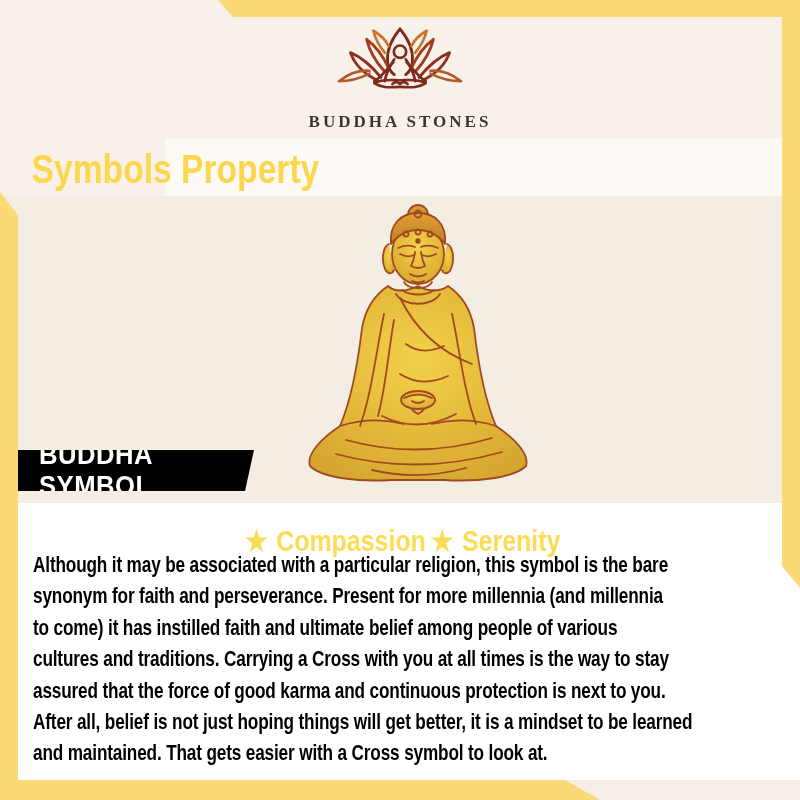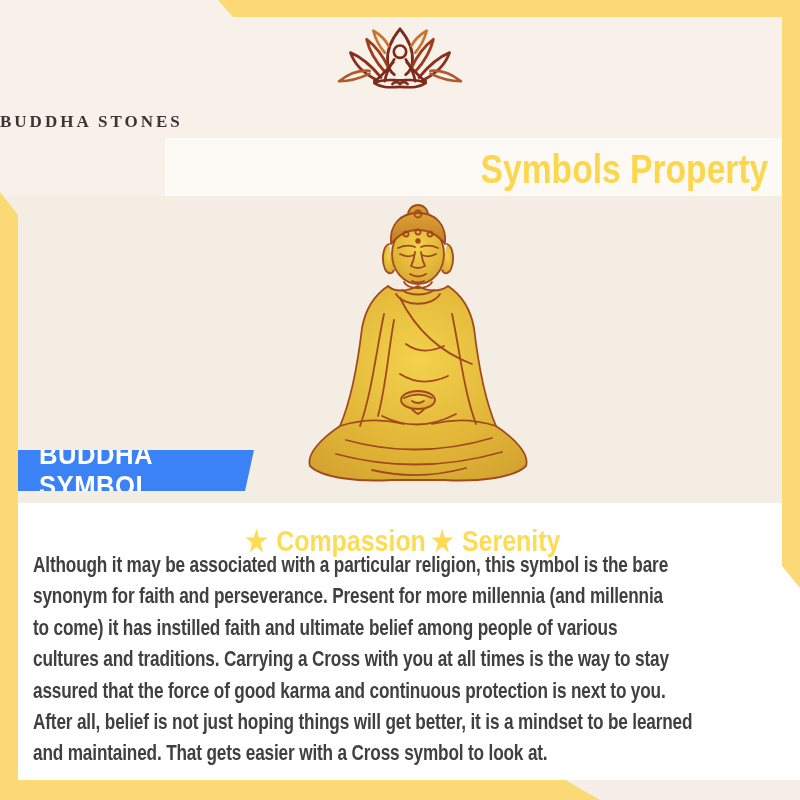--- a/index.html
+++ b/index.html
@@ -20,48 +20,48 @@
             clip-path:polygon(8px 0,100% 0,100% 100%,23px 100%);}
   .band-right{left:782px;top:0;width:18px;height:588px;
             clip-path:polygon(0 0,100% 0,100% 100%,0 calc(100% - 22px));}
   .band-left{left:0;top:192px;width:18px;height:608px;
             clip-path:polygon(0 0,100% 23px,100% 100%,0 100%);}
   .band-bottom{left:0;top:780px;width:600px;height:20px;
             clip-path:polygon(0 0,94.2% 0,100% 100%,0 100%);}
 
   
   .logo-wrap{left:333px;top:26px;width:134px;height:84px;}
-  .brand-name{left:0;top:112px;width:800px;text-align:left;
+  .brand-name{left:0;top:112px;width:800px;text-align:center;
               font-family:"Liberation Serif",serif;font-size:17px;font-weight:600;
               letter-spacing:3px;color:#3d3335;}
 
   
-  .title-row{left:0;top:146px;width:800px;text-align:right;}
+  .title-row{left:0;top:146px;width:800px;text-align:left;}
   .title-text{display:inline-block;transform:scaleX(0.82);transform-origin:50% 50%;
               font-size:41px;font-weight:800;color:#fcd64c;letter-spacing:0px;}
 
   
   .buddha-wrap{left:288px;top:202px;width:260px;height:290px;}
 
   
-  .banner{left:18px;top:450px;width:236px;height:41px;background:#3b82f6;
+  .banner{left:18px;top:450px;width:236px;height:41px;background:#000000;
           clip-path:polygon(0 0,100% 0,calc(100% - 9px) 100%,0 100%);
           display:flex;align-items:center;}
   .banner-label{display:inline-block;transform:scaleX(0.95);transform-origin:0 50%;
           margin-left:21px;font-size:27px;font-weight:700;color:#ffffff;letter-spacing:0.5px;}
 
   
   .traits-row{left:0;top:524px;width:800px;text-align:center;white-space:nowrap;}
   .traits-inner{display:inline-block;transform:scaleX(0.86);transform-origin:50% 50%;
           font-size:29px;font-weight:800;color:#fcdc55;}
   .traits-inner .star{margin:0 10px 0 6px;}
   .traits-inner .trait-label{margin-right:0;}
 
   
-  .description{left:33px;top:550px;width:760px;color:#404040;}
+  .description{left:33px;top:550px;width:760px;color:#000000;}
   .para-line{white-space:nowrap;transform:scaleX(0.80);transform-origin:0 50%;
              font-size:21.5px;font-weight:700;letter-spacing:-0.2px;line-height:31.4px;}
 </style>
 </head>
 <body>
 
 <div class="abs bg-base"></div>
 <div class="abs section-bg"></div>
 <div class="abs heading-band"></div>
 <div class="abs content-panel"></div>

